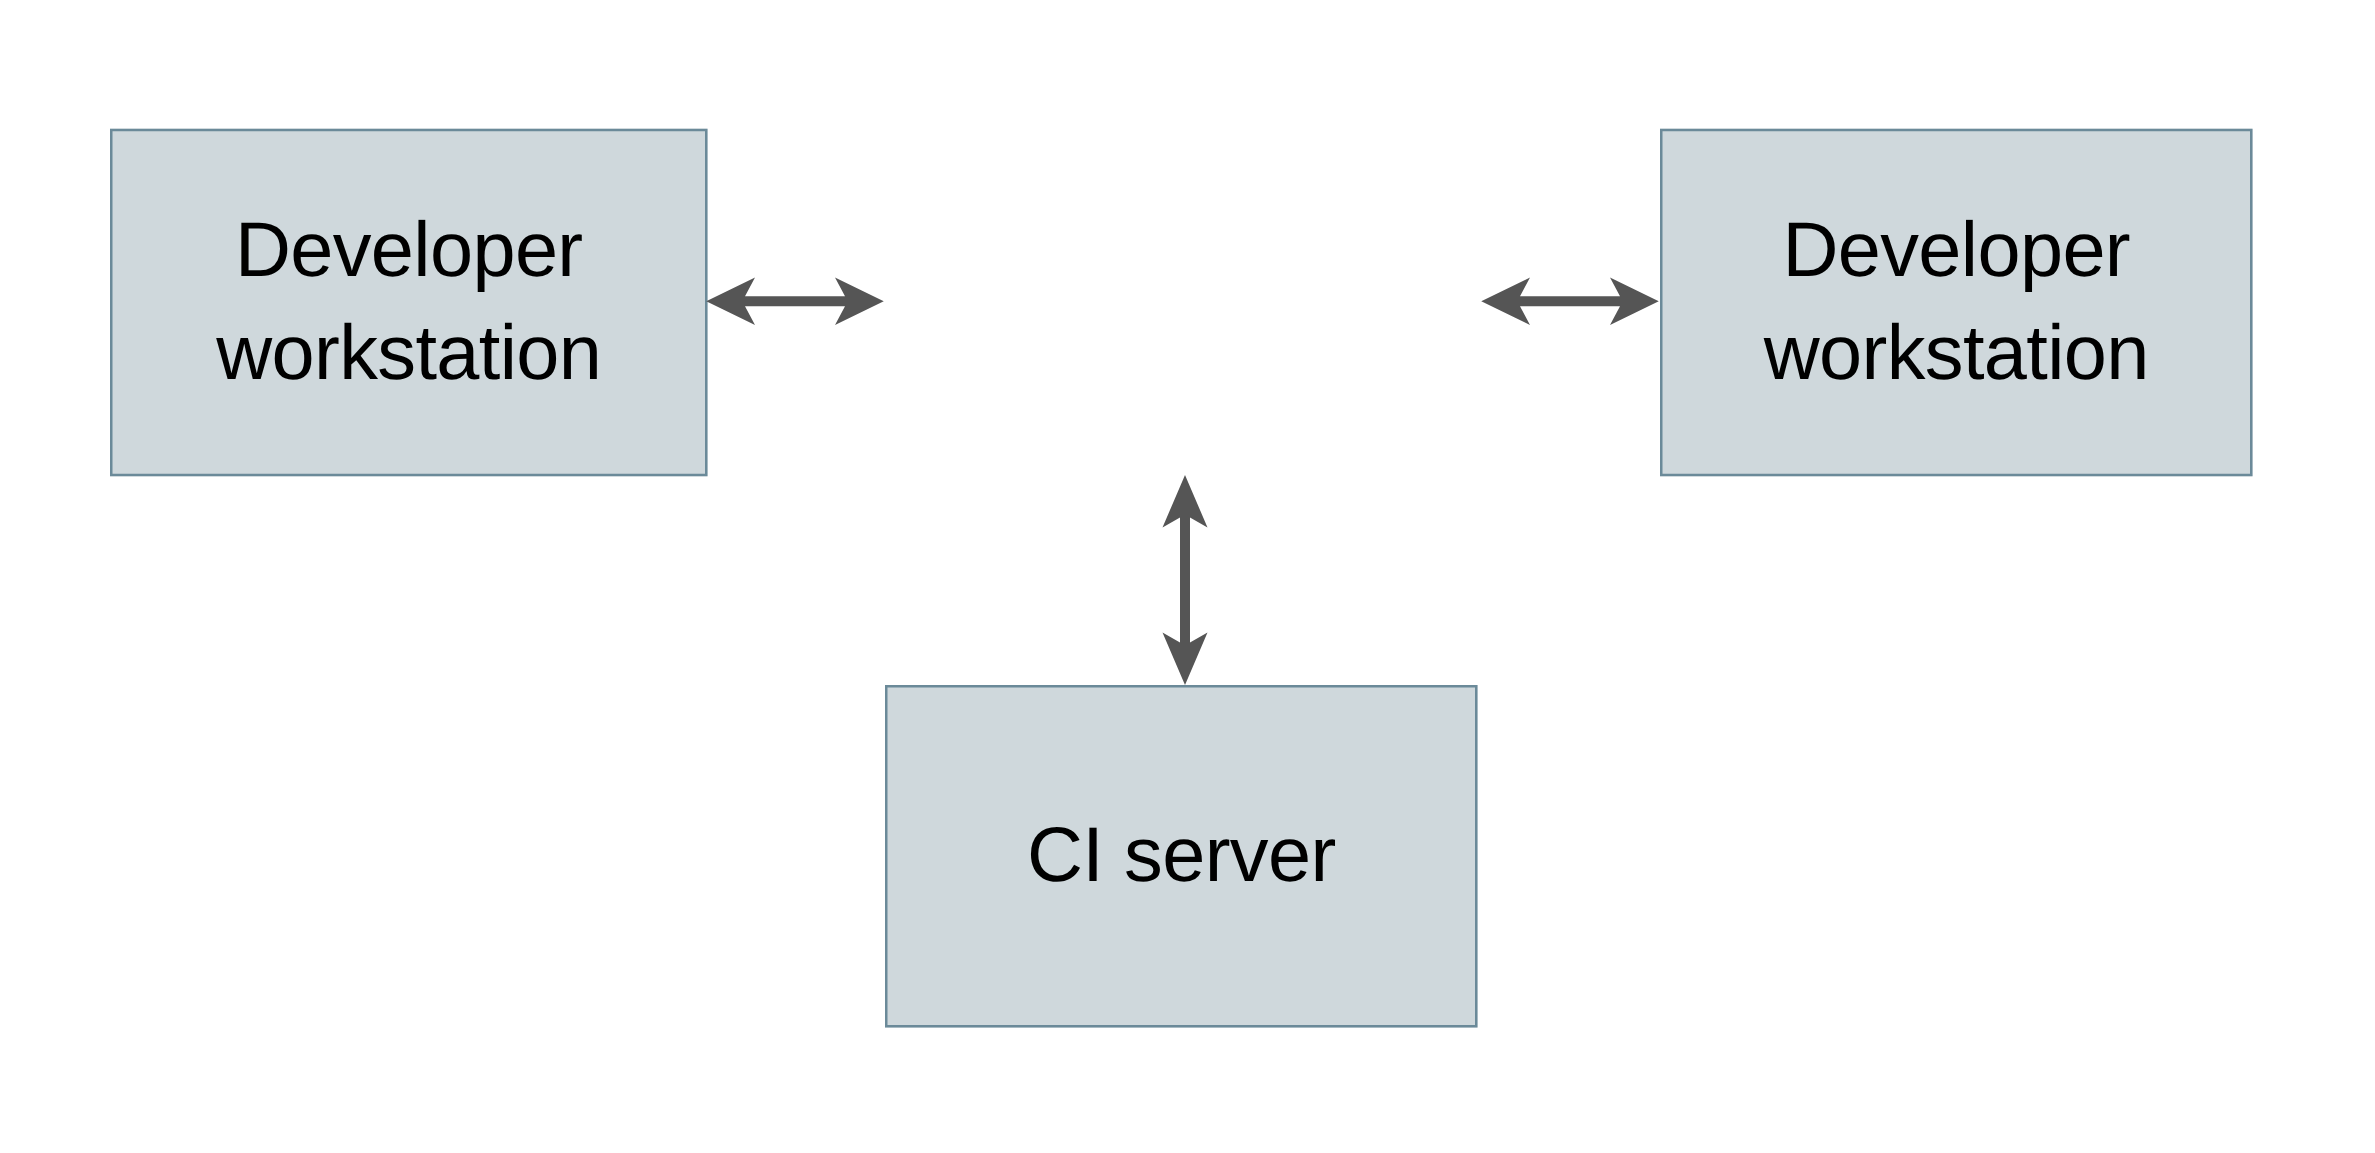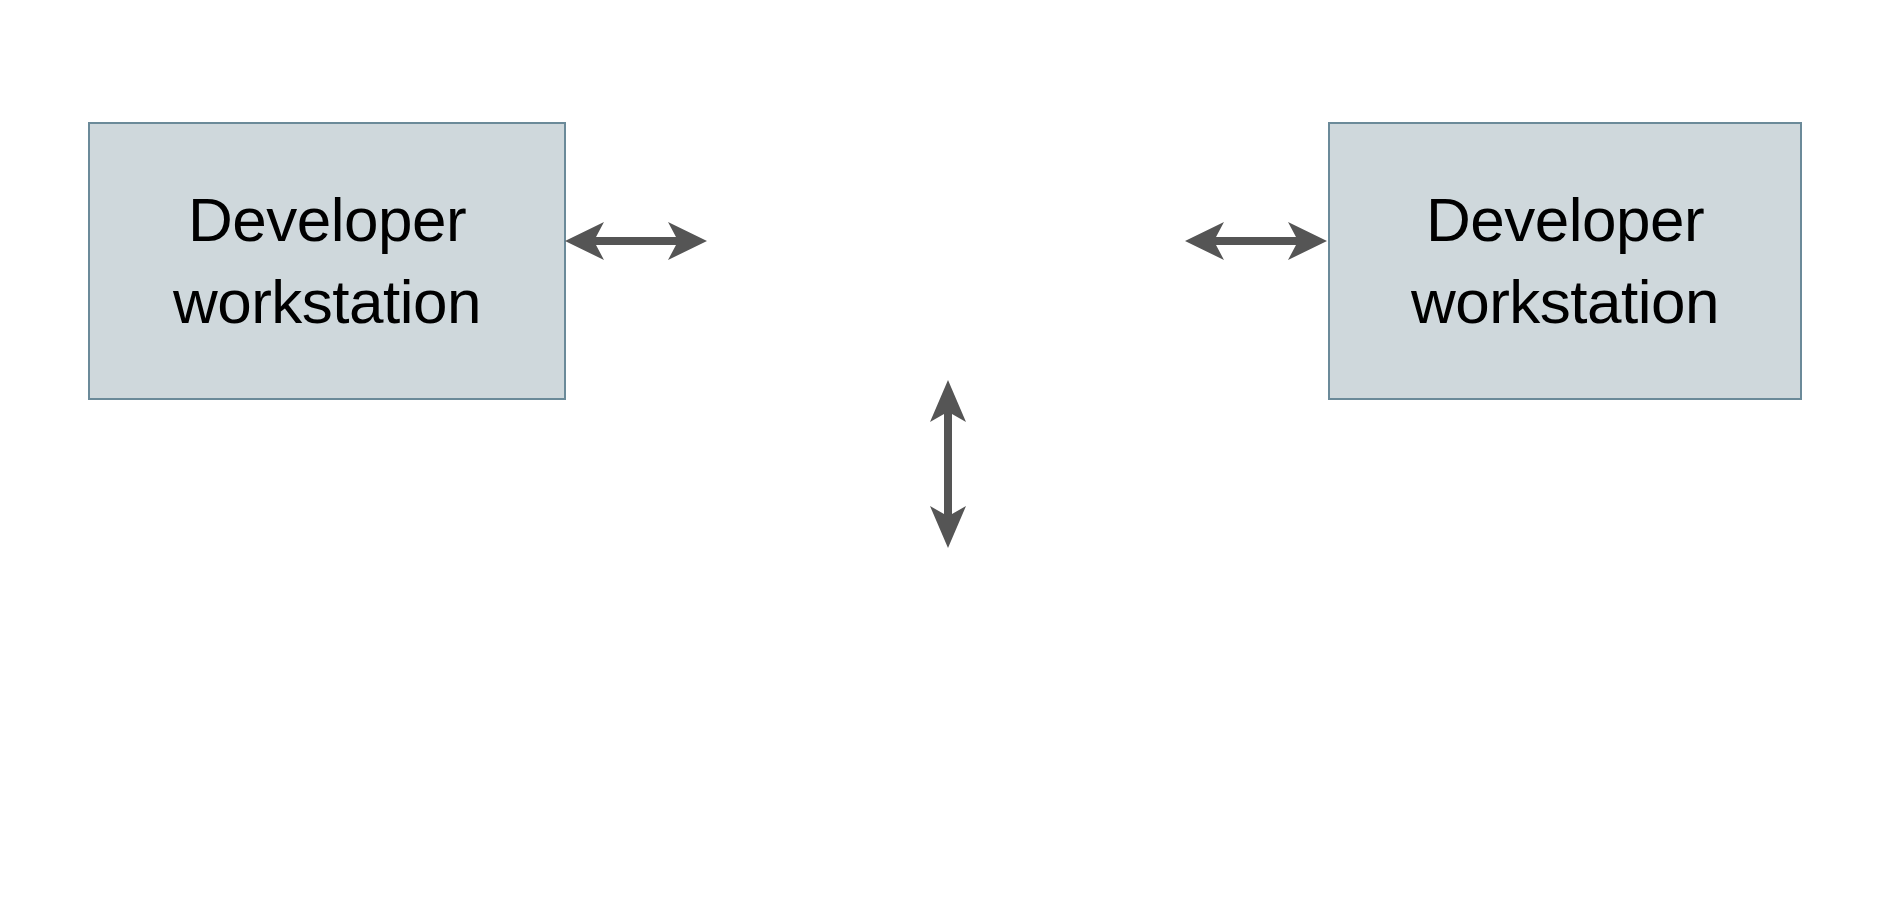--- a/index.html
+++ b/index.html
@@ -20,21 +20,20 @@
   }
   .node {
     position: absolute;
     box-sizing: border-box;
     background: #cfd8dc;
     border: 2px solid #6b8a99;
     display: flex;
     align-items: center;
     justify-content: center;
     text-align: center;
-    margin-top: 19px;
   }
   .node-label {
     color: #000000;
     font-family: "Liberation Sans", sans-serif;
     font-size: 62px;
     font-weight: 400;
     line-height: 1.32;
     letter-spacing: -0.5px;
     white-space: pre-line;
     padding: 0 6px;
@@ -65,20 +64,23 @@
     <span class="node-label">Developer
 workstation</span>
   </div>
 
 
   <div class="node node-3">
     <span class="node-label">Developer
 workstation</span>
   </div>
 
+  <div class="node node-4">
+    <span class="node-label">CI server</span>
+  </div>
 
   <div class="edge edge-h-left">
     <svg width="152" height="46" viewBox="0 0 152 46" xmlns="http://www.w3.org/2000/svg">
       <path d="M 5 23 L 44 4 L 36 19 L 116 19 L 108 4 L 147 23 L 108 42 L 116 27 L 36 27 L 44 42 Z" fill="#555555"></path>
     </svg>
   </div>
 
   <div class="edge edge-h-right">
     <svg width="152" height="46" viewBox="0 0 152 46" xmlns="http://www.w3.org/2000/svg">
       <path d="M 5 23 L 44 4 L 36 19 L 116 19 L 108 4 L 147 23 L 108 42 L 116 27 L 36 27 L 44 42 Z" fill="#555555"></path>

